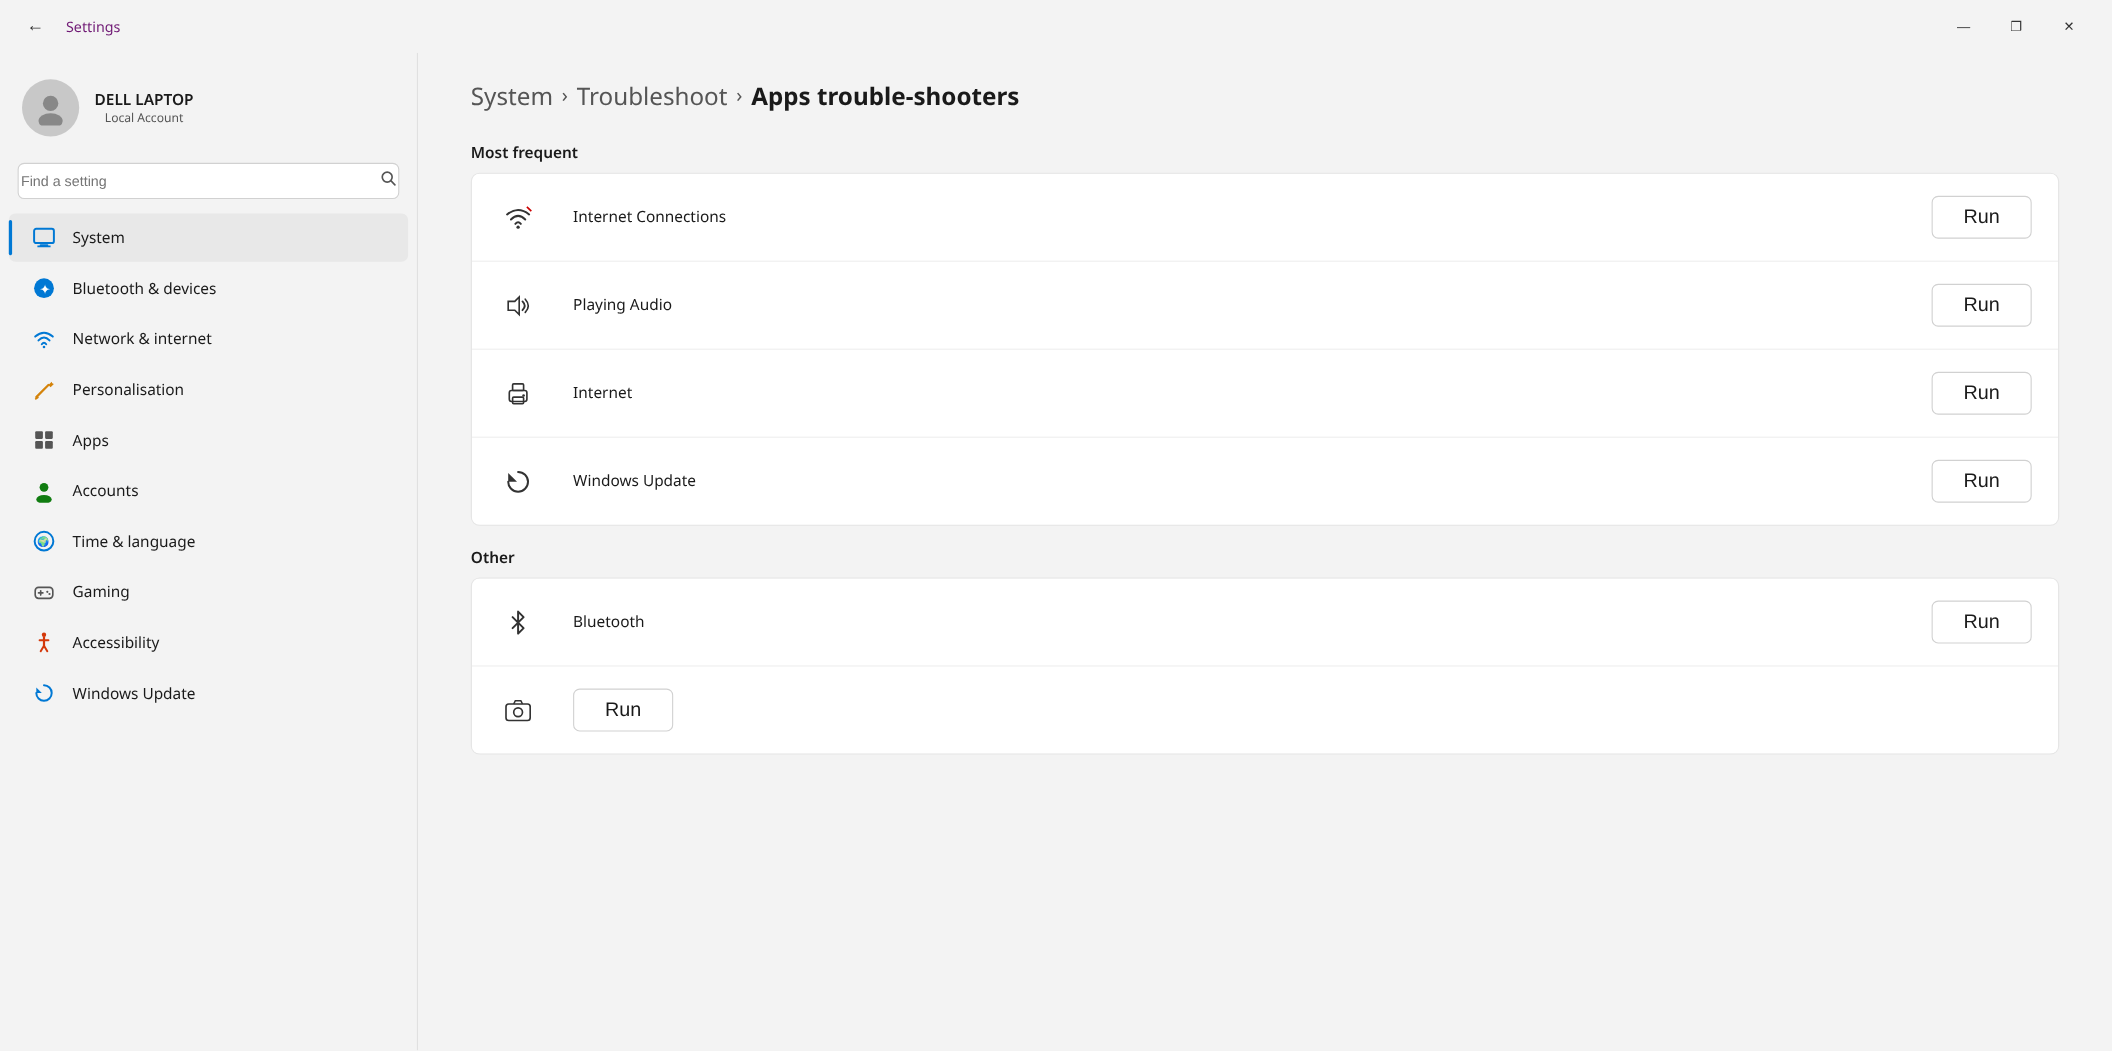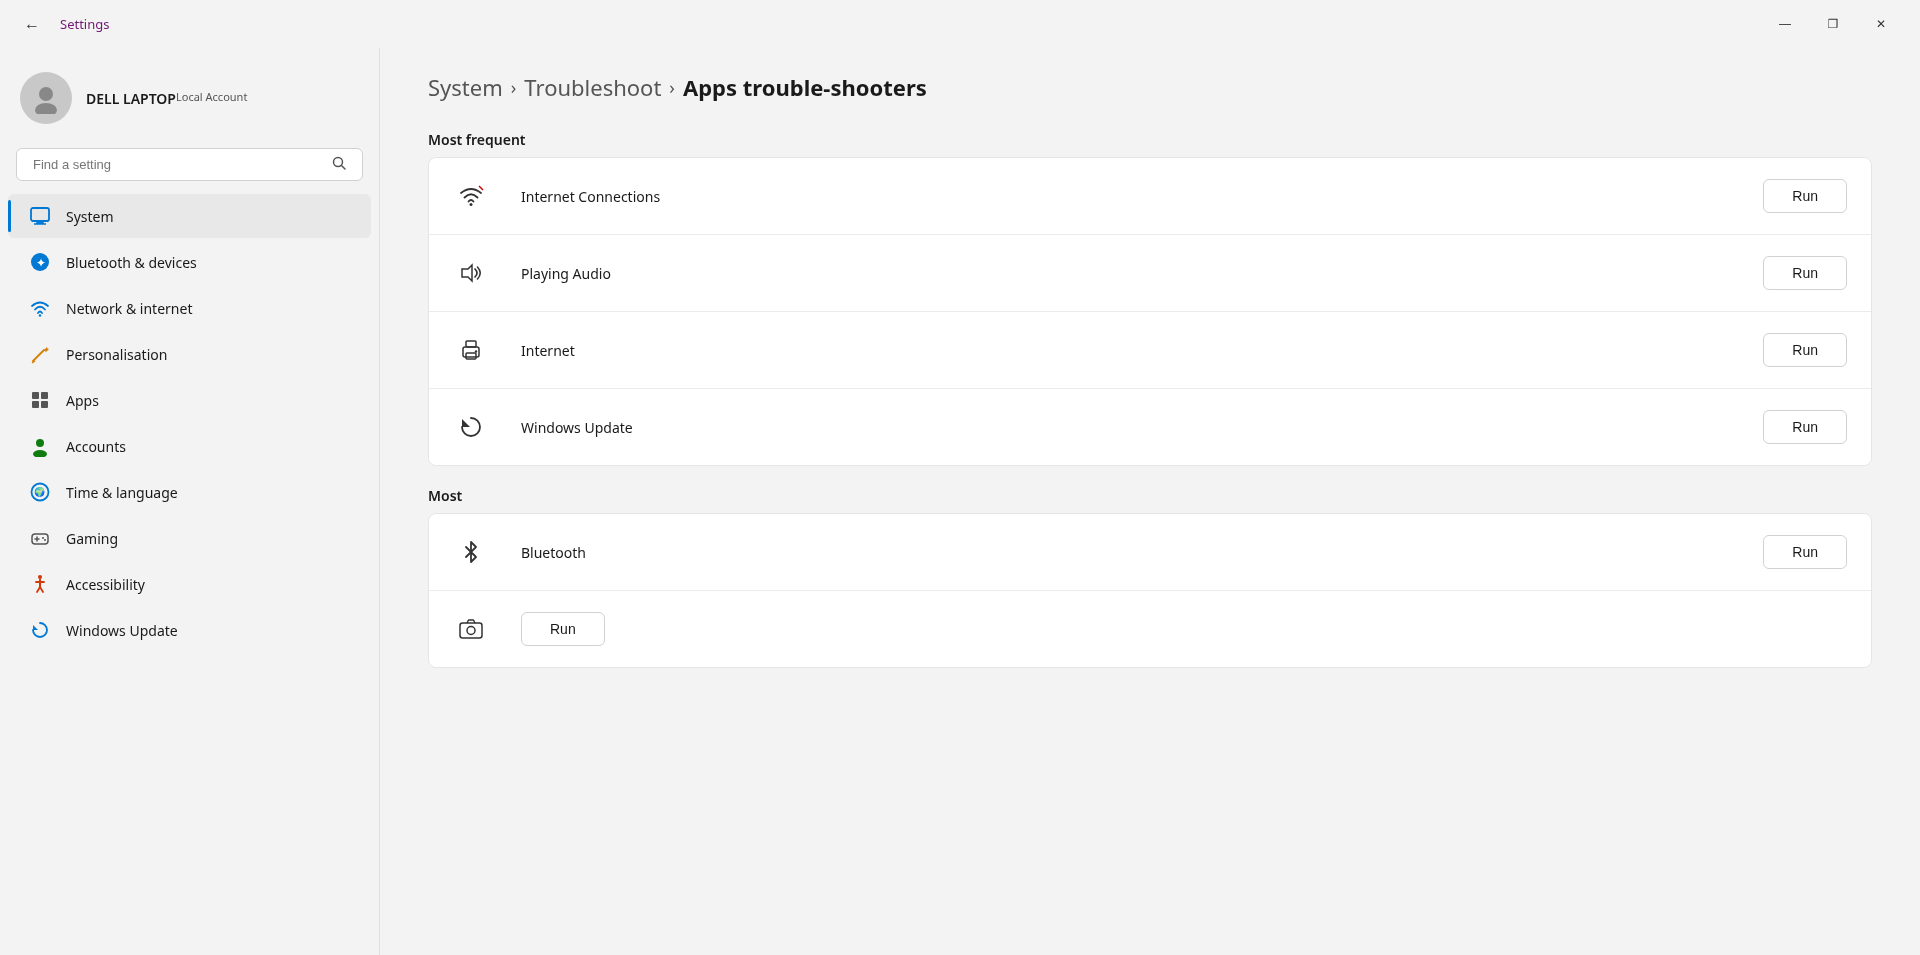--- a/index.html
+++ b/index.html
@@ -87,32 +87,32 @@
       width: 52px;
       height: 52px;
       border-radius: 50%;
       background: #c8c8c8;
       display: flex;
       align-items: center;
       justify-content: center;
       color: #777;
       font-size: 26px;
     }
-    .user-info { display: flex; flex-direction: row; }
+    .user-info { display: flex; flex-direction: column; text-align: center; }
     .user-name { font-size: 14px; font-weight: 600; color: #1a1a1a; }
     .user-sub { font-size: 11px; color: #555; }
 
     .search-box {
       margin: 4px 16px 12px 16px;
       display: flex;
       align-items: center;
       background: #fff;
       border: 1px solid #d1d1d1;
       border-radius: 6px;
-      padding: 6px 16px;
+      padding: 6px 2px;
       gap: 8px;
     }
     .search-box input {
       border: none;
       outline: none;
       background: transparent;
       font-size: 13px;
       flex: 1;
       color: #333;
     }
@@ -237,21 +237,21 @@
     .troubleshooter-name {
       flex: 1;
       font-size: 14px;
       color: #1a1a1a;
     }
     .run-btn {
       border: 1px solid #d1d1d1;
       background: #fff;
       border-radius: 6px;
       padding: 8px 28px;
-      font-size: 14px;
+      font-size: 18px;
       cursor: pointer;
       color: #1a1a1a;
     }
 
     
     ::-webkit-scrollbar { width: 6px; }
     ::-webkit-scrollbar-thumb { background: #c1c1c1; border-radius: 3px; }
     ::-webkit-scrollbar-track { background: transparent; }
 
     
@@ -471,21 +471,21 @@
           <svg width="26" height="26" viewBox="0 0 26 26" fill="none">
             <path d="M13 4 A9 9 0 1 1 4 13" stroke="#333" stroke-width="1.8" fill="none" stroke-linecap="round"></path>
             <polygon points="4,5 4,13 12,13" fill="#333"></polygon>
           </svg>
         </div>
         <span class="troubleshooter-name">Windows Update</span>
         <button class="run-btn">Run</button>
       </div>
     </div>
 
-    <div class="section-label">Most</div>
+    <div class="section-label">Other</div>
     <div class="troubleshooter-group">
 
       <div class="troubleshooter-card">
         <div class="troubleshooter-icon">
           <svg width="26" height="26" viewBox="0 0 26 26" fill="none">
             <polyline points="8,8 18,18 13,23 13,3 18,8 8,18" stroke="#333" stroke-width="1.8" fill="none" stroke-linejoin="round" stroke-linecap="round"></polyline>
           </svg>
         </div>
         <span class="troubleshooter-name">Bluetooth</span>
         <button class="run-btn">Run</button>

